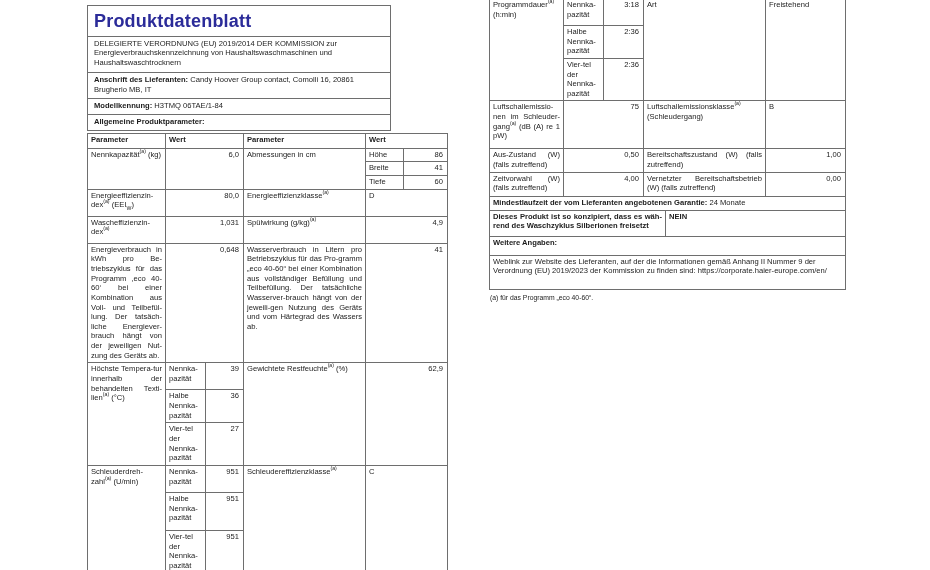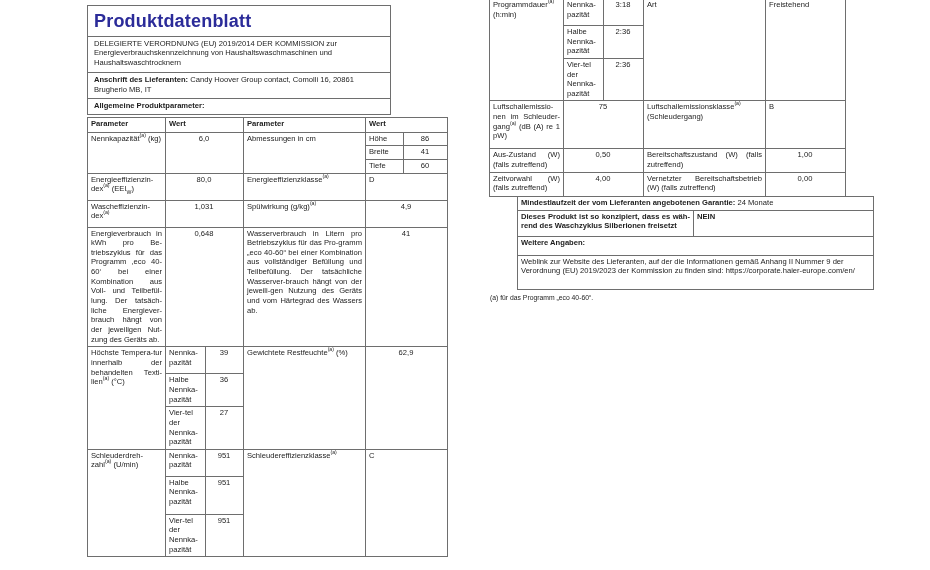--- a/index.html
+++ b/index.html
@@ -13,36 +13,36 @@
   .col { position:absolute; }
   #left-col  { left:87px;  top:5px;  width:304px; }
   #right-col { left:489px; top:-2px; width:356px; }
 
   table { border-collapse:collapse; table-layout:fixed; width:100%; }
   td {
     border:1px solid #6e6e6e; vertical-align:top;
     padding:1px 3px 2px 3px; overflow:hidden;
     word-wrap:break-word;
   }
-  .num { text-align:center; padding-right:4px; }
+  .num { text-align:right; padding-right:4px; }
   .j   { text-align:justify; }
   .b   { font-weight:bold; }
   sup  { font-size:5.2px; line-height:0; vertical-align:super; }
   sub.sb { font-size:5.2px; line-height:0; vertical-align:sub; }
 
   
   #hdr { margin-bottom:2px; }
   #hdr td { padding:2.5px 6px 3px 6px; }
   #hdr .title-cell {
     font-size:18px; font-weight:bold; color:#2b2b99;
     padding:6px 6px 4px 6px; line-height:1.1; letter-spacing:0.2px;
   }
   #hdr .reg-cell { padding:2px 6px 4px 6px; }
 
-  #t-right2 { margin-top:-1px;margin-left:28px; }
+  #t-right2 { margin-top:-1px; }
   .footnote { font-size:6.8px; margin-top:4px; padding-left:1px; }
   .url { color:#1c1c1c; }
 </style>
 </head>
 <body>
 
 <div id="screen">
 
   <div class="col" id="left-col">
 
@@ -51,20 +51,26 @@
           <tr>
         <td class="title-cell">Produktdatenblatt</td>
       </tr>
       <tr>
         <td class="reg-cell">DELEGIERTE VERORDNUNG (EU) 2019/2014 DER KOMMISSION zur Energieverbrauchskennzeichnung von Haushaltswaschmaschinen und Haushaltswaschtrocknern</td>
       </tr>
       <tr>
         <td>
           <b>Anschrift des Lieferanten:</b>
           <span>Candy Hoover Group contact, Comolli 16, 20861 Brugherio MB, IT</span>
+        </td>
+      </tr>
+      <tr>
+        <td>
+          <b>Modellkennung:</b>
+          <span>H3TMQ 06TAE/1-84</span>
         </td>
       </tr>
       <tr>
         <td class="b">Allgemeine Produktparameter:</td>
       </tr>
     </tbody>
       </table>
 
     <table id="t-left">
       <colgroup>

